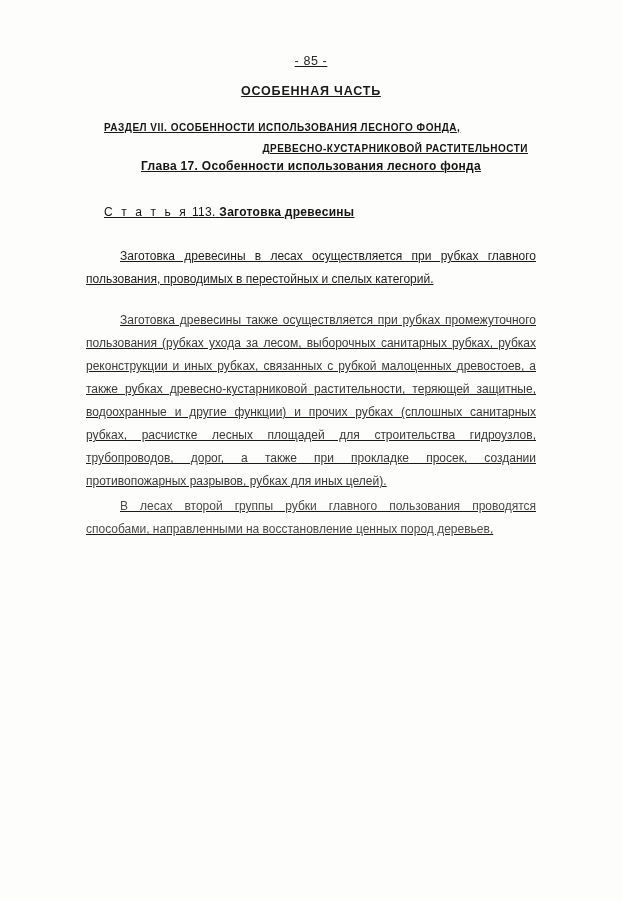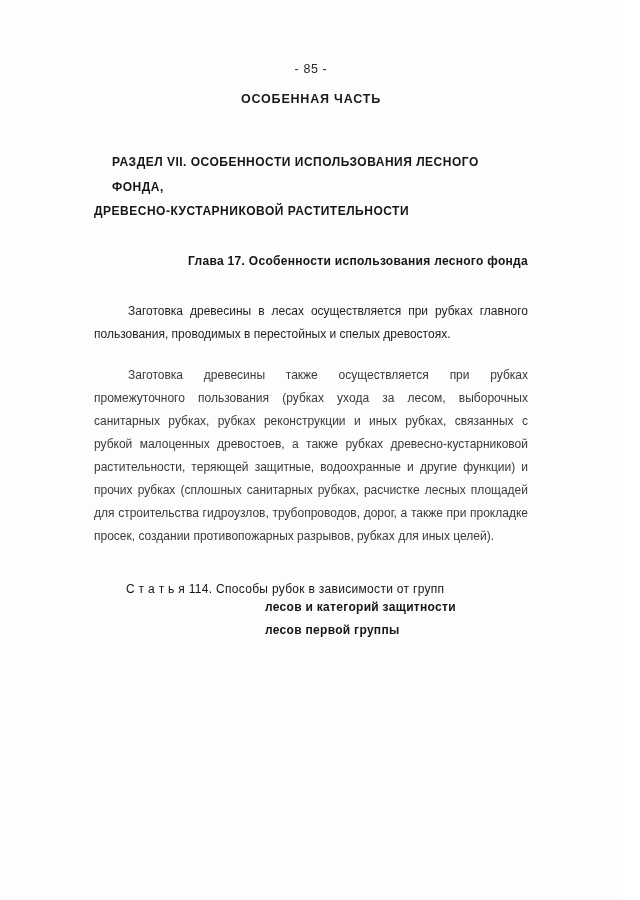--- a/index.html
+++ b/index.html
@@ -12,55 +12,55 @@
     height: 900px;
     font-family: "Liberation Sans", sans-serif;
     color: #1a1a1a;
     overflow: hidden;
   }
   .page {
     position: relative;
     width: 622px;
     height: 900px;
     background: #fdfdfc;
-    padding: 16px;
+    padding: 8px;
     box-sizing: border-box;
+    text-decoration: underline;
   }
   .content {
     padding: 46px 78px 0 78px;
   }
   .page-number {
     text-align: center;
     font-size: 12.5px;
     letter-spacing: 0.6px;
     color: #2a2a2a;
     margin-bottom: 16px;
   }
   .part-title {
     text-align: center;
     font-size: 12.5px;
     font-weight: 700;
     letter-spacing: 0.8px;
     color: #1a1a1a;
-    margin-bottom: 44px;
+    margin-bottom: 20px;
   }
   .section-heading {
-    font-size: 12px;
+    font-size: 10px;
     font-weight: 700;
     letter-spacing: 0.5px;
     line-height: 2.05;
     color: #151515;
-    margin-bottom: 30px;
   }
   .section-heading .ln1 { display: block; text-align: left; padding-left: 18px; }
   .section-heading .ln2 { display: block; text-align: right; padding-right: 26px; }
-  .section-heading .ln3 { display: block; padding-right: 8px; }
+  .section-heading .ln3 { display: block; text-align: right; padding-right: 8px; }
 
   .chapter-heading {
-    text-align: right;
+    text-align: center;
     font-size: 12px;
     font-weight: 700;
     letter-spacing: 0.3px;
     color: #151515;
     margin-bottom: 32px;
   }
   .article-heading {
     font-size: 12px;
     letter-spacing: 0.3px;
     color: #151515;
@@ -119,31 +119,30 @@
 
     <div class="part-title">ОСОБЕННАЯ ЧАСТЬ</div>
 
     <div class="section-heading">
       <span class="ln1">РАЗДЕЛ VII.  ОСОБЕННОСТИ ИСПОЛЬЗОВАНИЯ   ЛЕСНОГО ФОНДА,</span>
       <span class="ln3">ДРЕВЕСНО-КУСТАРНИКОВОЙ РАСТИТЕЛЬНОСТИ</span>
     </div>
 
     <div class="chapter-heading">Глава 17.  Особенности использования лесного фонда</div>
 
+    <div class="article-heading">
+      <span class="art-word">С т а т ь я</span>
+      <span class="art-num">113.</span>
+      <span class="art-name">Заготовка древесины</span>
+    </div>
 
     <div class="blk">
-      <p class="para">Заготовка древесины в лесах осуществляется при рубках  главного пользования, проводимых в перестойных и спелых древостоях.</p>
+      <p class="para">Заготовка древесины в лесах осуществляется при рубках  главного пользования, проводимых в перестойных и спелых категорий.</p>
       <p class="para fade">Заготовка древесины также осуществляется при рубках промежуточного пользования (рубках ухода за лесом, выборочных санитарных рубках,  рубках  реконструкции и иных рубках,  связанных с рубкой малоценных древостоев, а также рубках древесно-кустарниковой растительности,  теряющей защитные, водоохранные и другие функции) и прочих рубках (сплошных санитарных рубках,  расчистке лесных площадей для строительства гидроузлов, трубопроводов, дорог, а также при прокладке просек,  создании противопожарных разрывов,  рубках для иных целей).</p>
     </div>
 
-    <div class="article-heading-2">
-      <span class="art-word">С т а т ь я</span>
-      <span class="art-num">114.</span>
-      <span class="art-name">Способы  рубок  в зависимости от групп</span>
-      <span class="sub">лесов и категорий защитности</span>
-      <span class="sub">лесов первой группы</span>
-    </div>
 
     <div class="blk">
+      <p class="para faint">В лесах второй группы рубки главного пользования  проводятся способами, направленными на восстановление ценных пород деревьев,</p>
     </div>
 
   </div>
 </div>
 
 </body></html>

